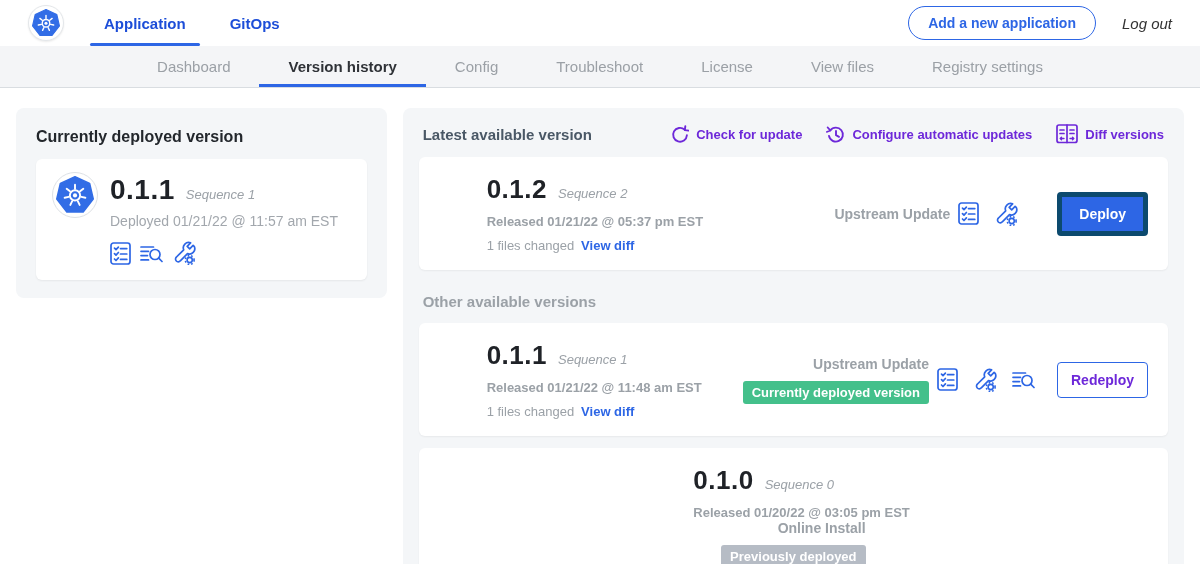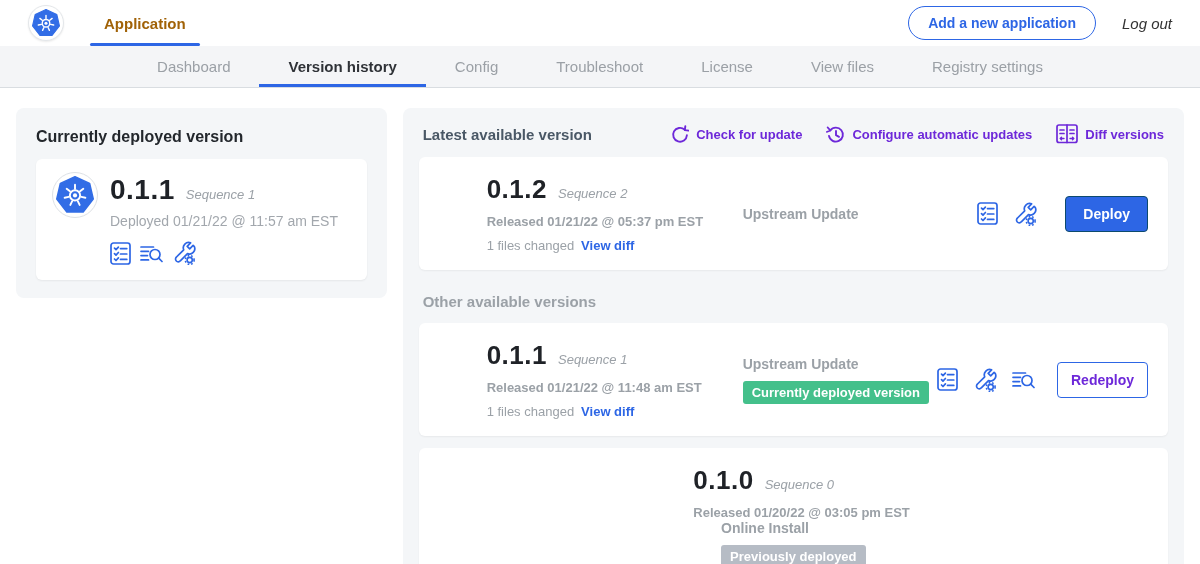--- a/index.html
+++ b/index.html
@@ -4,21 +4,21 @@
 <style>
   * { margin:0; padding:0; box-sizing:border-box; }
   html,body { width:1200px; height:564px; background:#fff; font-family:"Liberation Sans", sans-serif; color:#323232; overflow:hidden; }
 
   
   .topbar { height:46px; display:flex; align-items:center; padding:0 28px; background:#fff; position:relative; }
   .brand-circle { width:36px; height:36px; border-radius:50%; background:#fff; border:1px solid #e4e7ea;
                   display:flex; align-items:center; justify-content:center; box-shadow:0 1px 2px rgba(0,0,0,.08); }
   .top-tabs { display:flex; height:46px; margin-left:26px; }
   .top-tab { display:flex; align-items:center; padding:8px 14px; margin-right:16px; font-size:15px; font-weight:700;
-             color:#a16207; position:relative; cursor:pointer;text-align:center; }
+             color:#1d4ed8; position:relative; cursor:pointer;text-align:center; }
   .top-tab.inactive { font-weight:600; }
   .top-tab.active::after { content:""; position:absolute; left:0; right:0; bottom:0; height:3px; background:#2d66e5; border-radius:2px; }
   .topbar-right { margin-left:auto; display:flex; align-items:center; gap:26px; }
   .add-app-btn { border:1.5px solid #2d66e5; background:#fff; color:#2d66e5; font-weight:700; font-size:14px;
                  padding:8px 19px; border-radius:18px; cursor:pointer; font-family:inherit; }
   .logout { font-size:15px; color:#323232; cursor:pointer;font-style:italic; }
 
   
   .subnav { height:42px; background:#f4f5f7; border-bottom:1px solid #d9dde1; display:flex; justify-content:center; }
   .subnav-tab { display:flex; align-items:center; height:100%; padding:0 29px; font-size:15px; color:#9ba0a6; cursor:pointer; }
@@ -53,29 +53,29 @@
 
   .version-card { background:#fff; border-radius:6px; padding:17px 20px; display:flex; align-items:center;
                   box-shadow:0 1px 2px rgba(40,40,40,.06); }
   .version-card + .version-card { margin-top:12px;flex-direction:column; }
   .vc-left { width:248px; flex:0 0 auto;margin-left:48px; }
   .ver-num { font-size:26px; font-weight:800; color:#1f2227; letter-spacing:.5px; }
   .released { font-size:13px; color:#9ba1a7; font-weight:600; margin-top:9px; }
   .files-row { display:flex; align-items:center; margin-top:9px; font-size:13px; }
   .files { color:#9ba1a7; }
   .view-diff { color:#2d66e5; font-weight:700; margin-left:7px; cursor:pointer; }
-  .vc-mid { flex:1; display:flex; flex-direction:column; gap:9px; padding:0 8px; }
+  .vc-mid { flex:1; display:flex; flex-direction:column; gap:9px; padding:0 8px;align-items:flex-end; }
   .source-label { font-size:14px; font-weight:700; color:#9ba1a7; }
   .badge { display:inline-block; width:max-content; color:#fff; font-weight:700; font-size:13px;
            padding:4px 9px; border-radius:3px; }
   .badge.green { background:#44c08b; }
   .badge.gray  { background:#b6bcc5; }
   .vc-right { display:flex; align-items:center; gap:15px; color:#2d66e5; flex:0 0 auto; }
-  .deploy-btn { background:#2d66e5; border:1px solid #0c4a6e; color:#fff; font-weight:700; font-size:14px;
-                padding:9px 17px; border-radius:4px; cursor:pointer; margin-left:13px; font-family:inherit; }
+  .deploy-btn { background:#2d66e5; border:5px solid #0c4a6e; color:#fff; font-weight:700; font-size:14px;
+                padding:9px 17px; border-radius:4px; cursor:pointer; margin-left:24px; font-family:inherit; }
   .redeploy-btn { background:#fff; border:1px solid #2d66e5; color:#6d28d9; font-weight:700; font-size:14px;
                   padding:9px 13px; border-radius:4px; cursor:pointer; margin-left:7px; font-family:inherit; }
 
   svg { display:block; }
 </style>
 </head>
 <body>
 
 <svg width="0" height="0" style="position:absolute">
   <defs>
@@ -144,20 +144,21 @@
 </svg>
 
 <header class="topbar">
   <div class="brand-circle">
     <svg width="28" height="28" viewBox="0 0 100 100">
         <use href="#k8s-logo"></use>
       </svg>
   </div>
   <nav class="top-tabs">
     <div class="top-tab active">Application</div>
+    <div class="top-tab inactive">GitOps</div>
   </nav>
   <div class="topbar-right">
     <button class="add-app-btn">Add a new application</button>
     <span class="logout">Log out</span>
   </div>
 </header>
 
 <nav class="subnav">
   <div class="subnav-tab">Dashboard</div>
   <div class="subnav-tab active">Version history</div>

